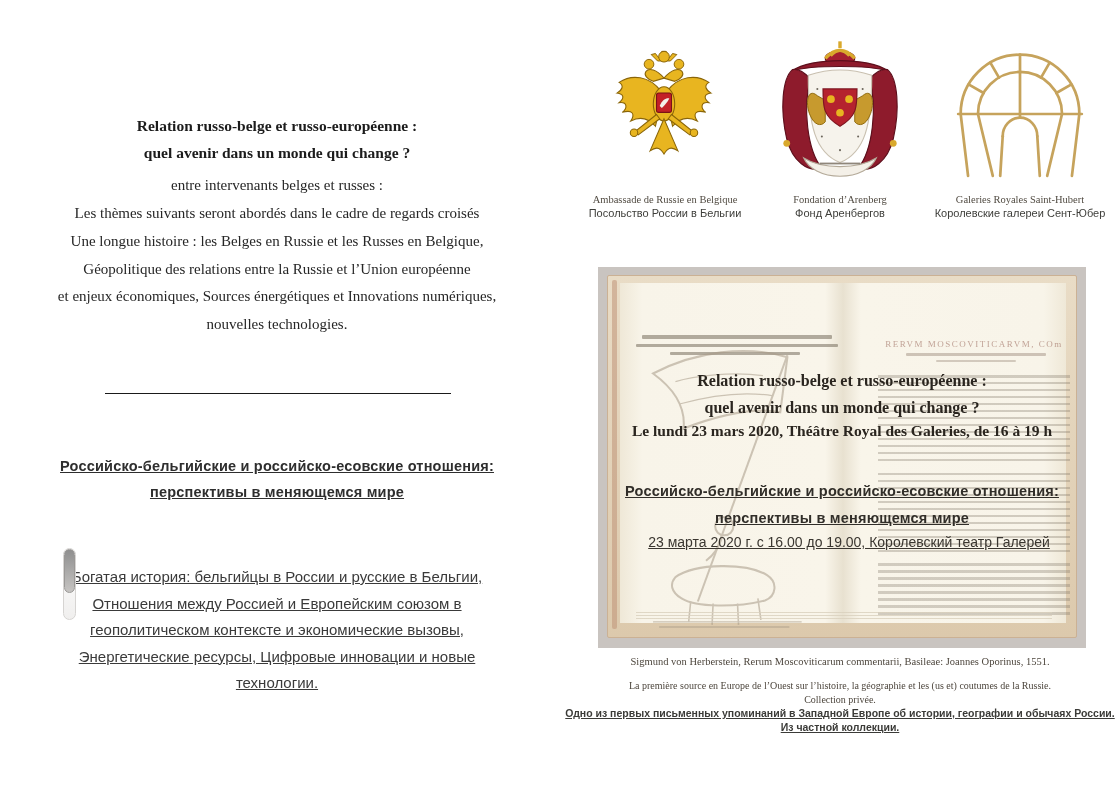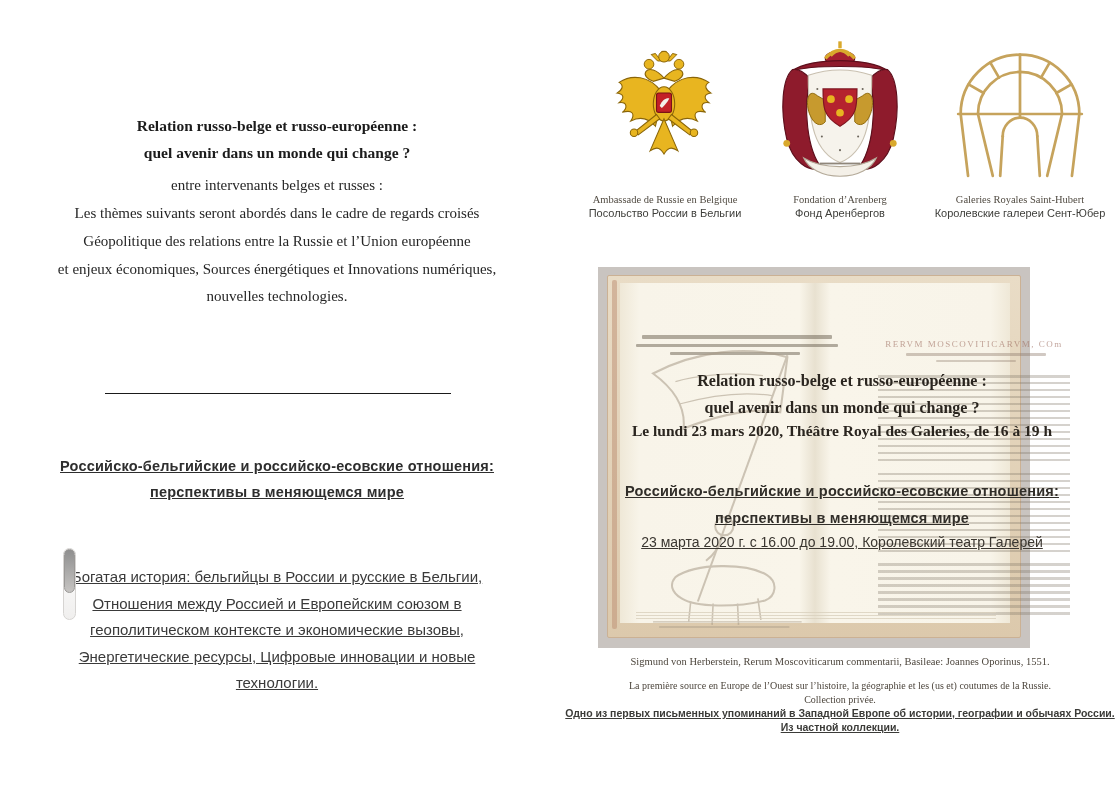--- a/index.html
+++ b/index.html
@@ -31,41 +31,41 @@
     position:absolute; left:0px; top:0px; width:11px; height:44px; border-radius:6px;
     background:linear-gradient(#8f8f8f,#c6c4c2); border:1px solid #9a9896; margin:0 0 0 0;
   }
 
   
   .logo { display:block; }
   .logo-caption { font-size:10.5px; line-height:13.5px; color:#514b42; }
   .logo-caption .ru-cap { font-family:"Liberation Sans", sans-serif; font-size:11px; color:#3e3e3a;text-align:center; }
 
   
-  .poster { left:598px; top:267px; width:432px; height:381px; background:#c9c4c0; }
+  .poster { left:598px; top:267px; width:488px; height:381px; background:#c9c4c0; }
   .book   { position:absolute; left:9px; top:8px; right:9px; bottom:10px;
             background:linear-gradient(#e9dcc6,#dcc9ac); border:1px solid #cbb194; border-radius:2px; }
   .pages  { position:absolute; left:12px; top:7px; right:10px; bottom:14px;
             background:linear-gradient(90deg,#efe8d7 0%,#f8f4e9 5%,#f9f5ea 46%,#e8e1d0 50%,#f9f5ea 54%,#f8f4e9 95%,#efe8d7 100%); }
   .spine-strip { position:absolute; left:4px; top:4px; bottom:8px; width:5px; background:#c09478; opacity:.55; border-radius:2px; }
   .page-stack  { position:absolute; left:16px; right:14px; bottom:4px; height:7px;
             background:repeating-linear-gradient(#d9d0bd 0 1px, transparent 1px 3px); opacity:.8; }
 
   .script-line { position:absolute; background:rgba(106,96,80,.5); border-radius:1px; }
   .fade-rows {
     position:absolute;
     background:repeating-linear-gradient(rgba(125,115,100,.32) 0 2.5px, transparent 2.5px 7px);
   }
   .rerum { position:absolute; left:256px; top:56px; width:196px; text-align:center;
            font-size:9px; letter-spacing:1.5px; color:rgba(158,112,98,.62); white-space:nowrap; }
 
   .p-fr-title { left:0; top:100px; width:488px; font-weight:bold; font-size:16px;  line-height:27px; color:#2a251f; }
   .p-fr-date  { left:0; top:155px; width:488px; font-size:15.5px; color:#2a251f;font-weight:bold; }
   .p-ru-title { left:0; top:211px; width:488px; font-weight:bold; font-size:14.5px; line-height:27px; color:#312e29; letter-spacing:.2px; }
-  .p-ru-date  { left:0; top:267px; width:488px; font-size:14px; color:#3a3630; }
+  .p-ru-date  { left:7px; top:267px; width:488px; font-size:14px; color:#3a3630; }
 
   
   .cap1 { left:560px; top:656px; width:560px; font-size:10.5px; color:#4d463d; }
   .cap2 { left:560px; top:679px; width:560px; font-size:10px;  line-height:13.5px; color:#4d463d; }
   .cap4 { left:560px; top:706px; width:560px; font-size:10.5px; line-height:14px; font-weight:600; color:#3b3b38; }
 </style>
 </head>
 <body>
 
 <div class="canvas">
@@ -76,20 +76,21 @@
       <div>Relation russo-belge et russo-européenne :</div>
       <div>quel avenir dans un monde qui change ?</div>
     </div>
 
     <div class="abs ctr blk fr-intro">
       <div>entre intervenants belges et russes :</div>
       <div>Les thèmes suivants seront abordés dans le cadre de regards croisés</div>
     </div>
 
     <div class="abs ctr blk fr-themes">
+      <div>Une longue histoire : les Belges en Russie et les Russes en Belgique,</div>
       <div>Géopolitique des relations entre la Russie et l’Union européenne</div>
       <div>et enjeux économiques, Sources énergétiques et Innovations numériques,</div>
       <div>nouvelles technologies.</div>
     </div>
 
     <div class="abs divider"></div>
 
     <div class="abs ctr blk sans ru-title">
       <div>Российско-бельгийские и российско-есовские отношения:</div>
       <div>перспективы в меняющемся мире</div>

